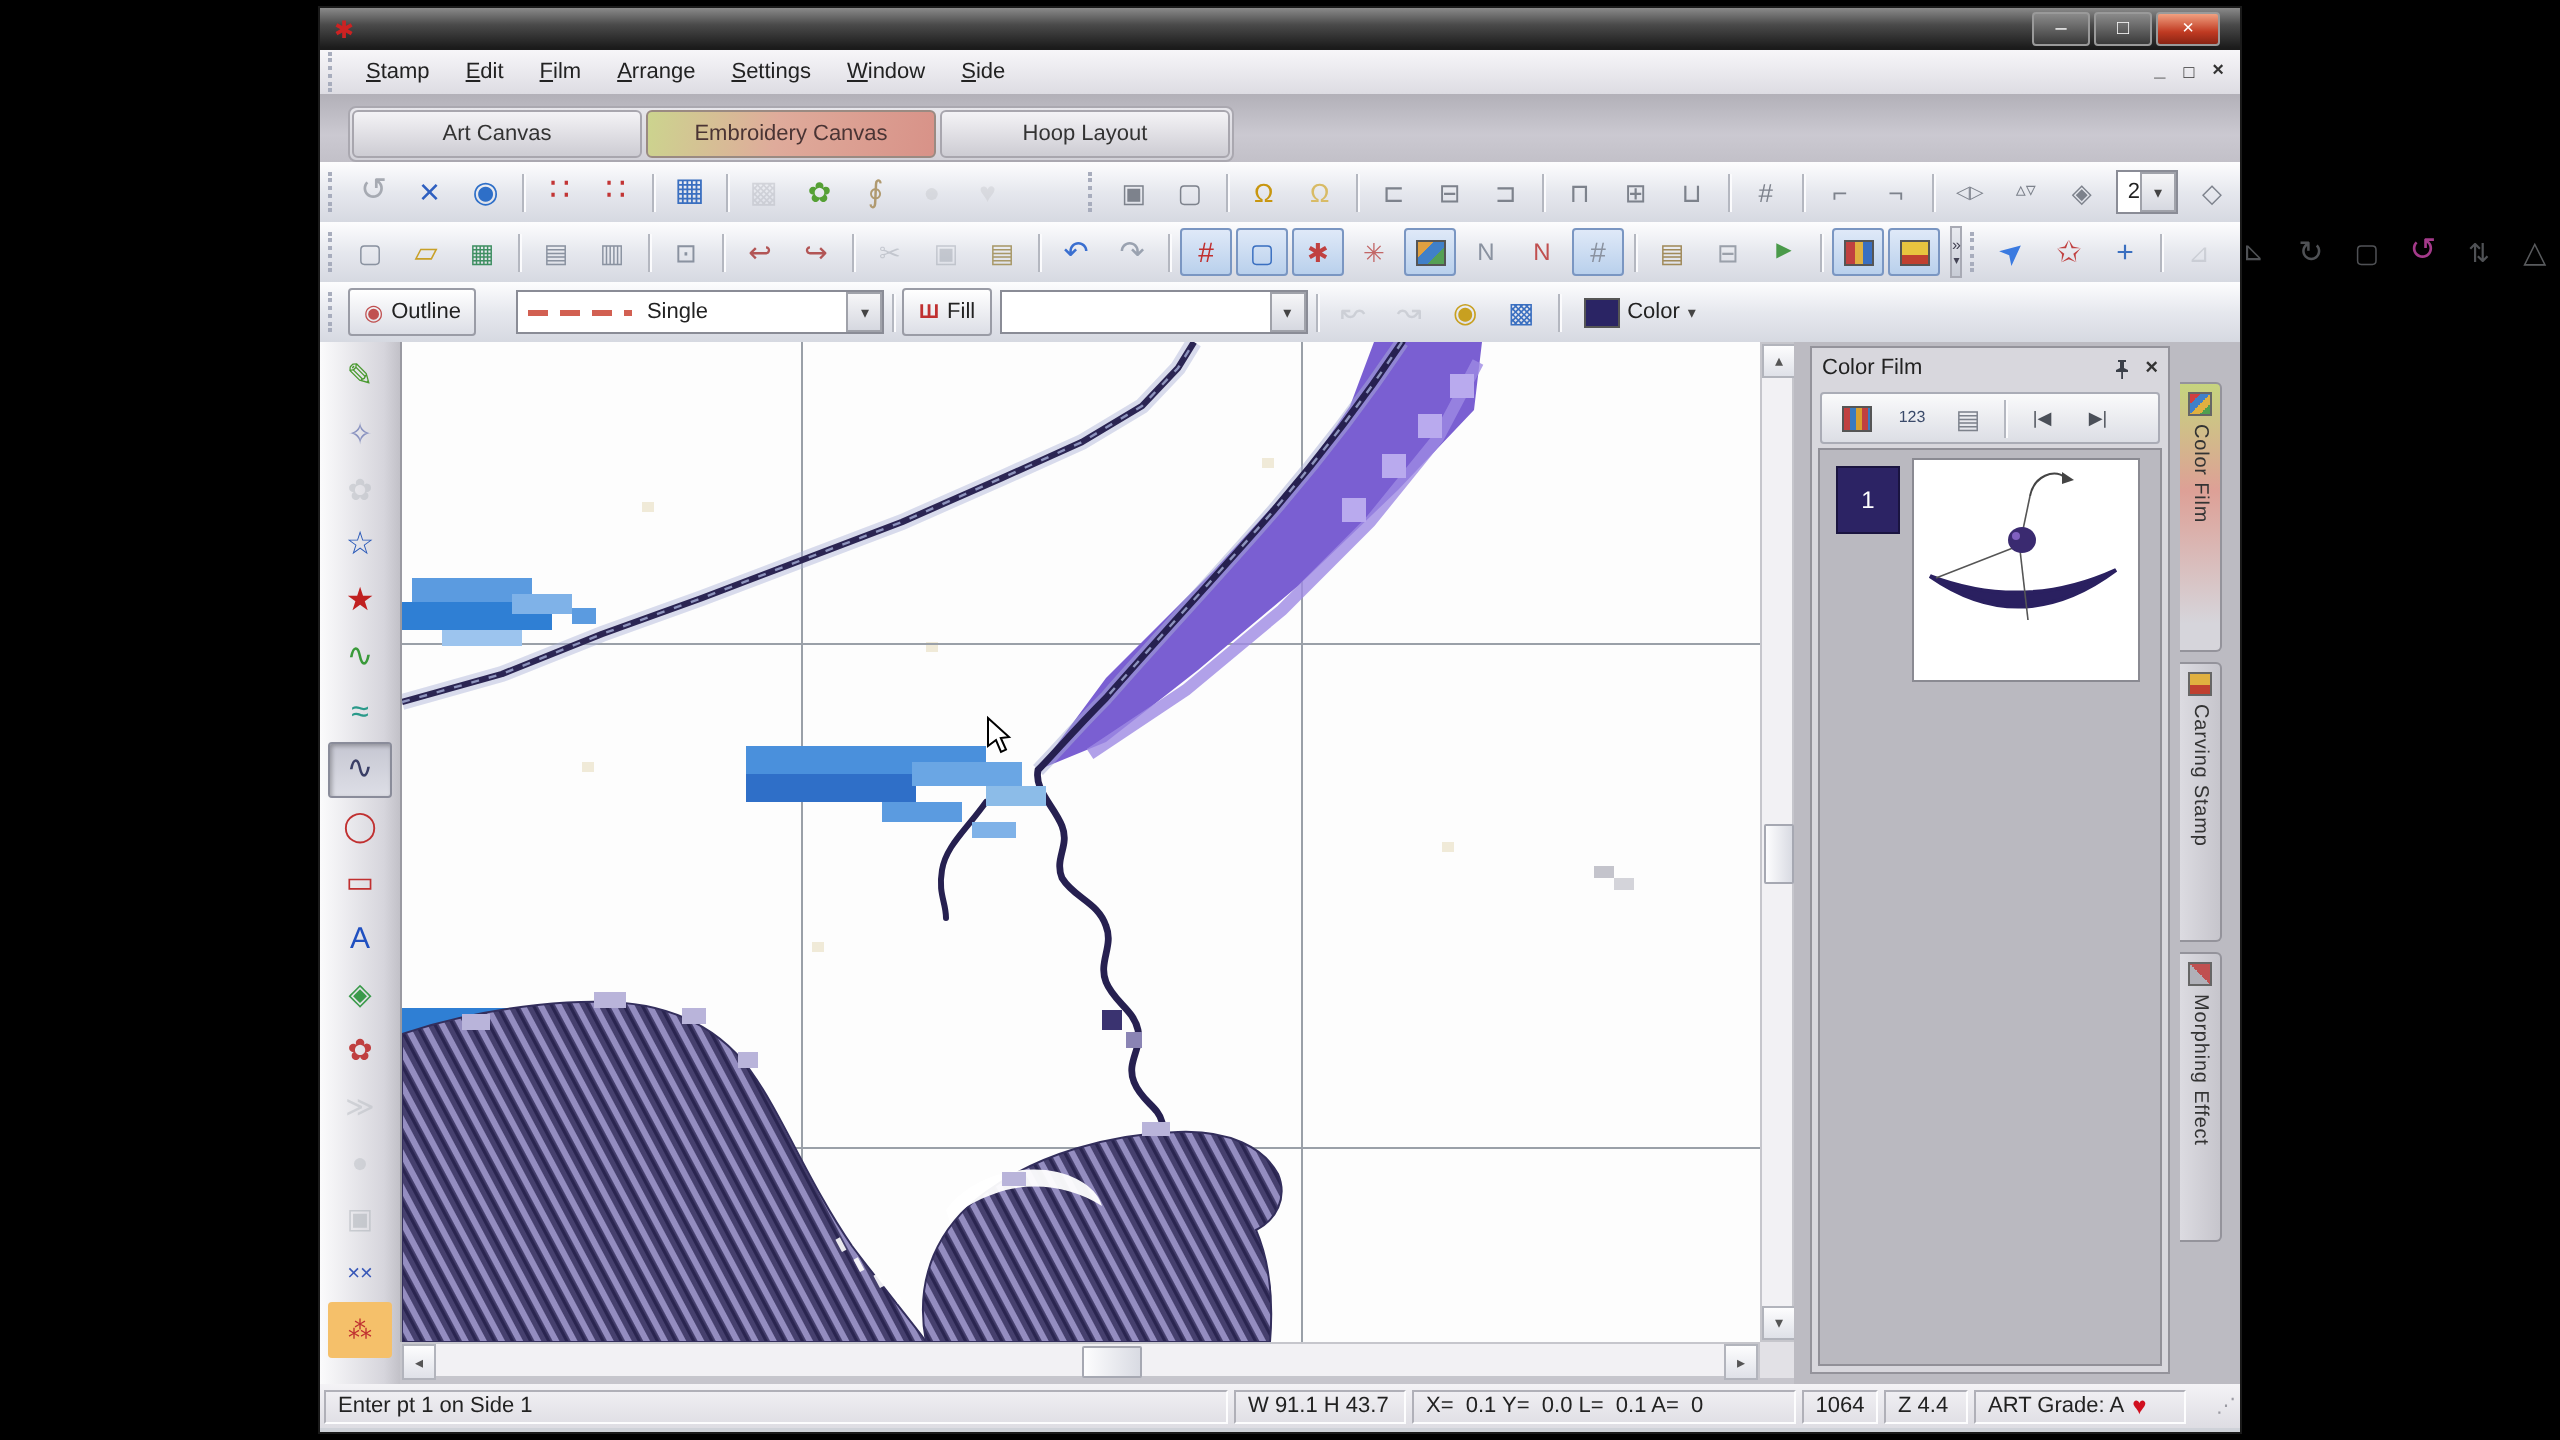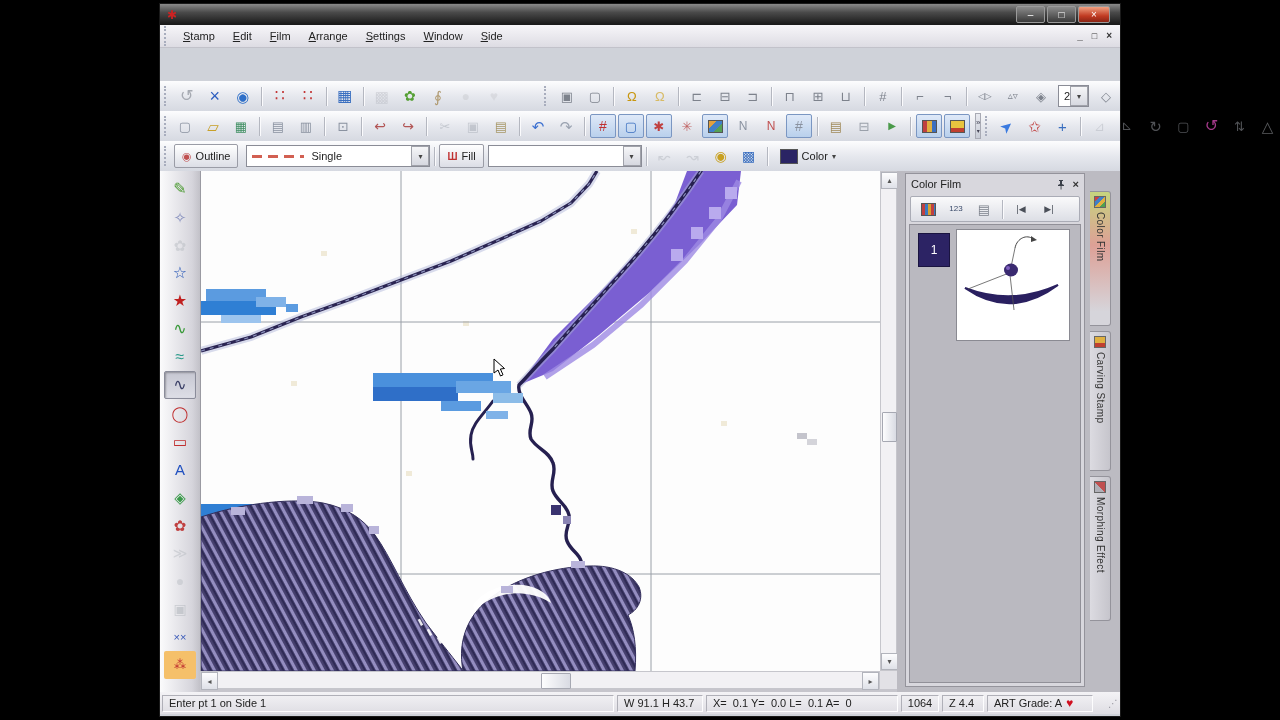--- a/index.html
+++ b/index.html
@@ -124,20 +124,27 @@
         <span class="menu-item">Window</span>
         <span class="menu-item">Side</span>
       </div>
     <div id="mdi">
       <span>_</span>
       <span style="font-size:9px">□</span>
       <span>×</span>
     </div>
   </div>
 
+  <div id="tabrow">
+    <div id="tabs">
+      <div class="tab">Art Canvas</div>
+      <div class="tab active">Embroidery Canvas</div>
+      <div class="tab">Hoop Layout</div>
+    </div>
+  </div>
 
   <div id="toolbar1" class="toolbar">
     <span class="handle"></span>
     <div class="tbgroup">
         <span class="tb-icon">
           <span class="g" style="color: rgb(166, 170, 178); font-size: 16px;">↺</span>
         </span>
         <span class="tb-icon">
           <span class="g" style="color: rgb(46, 95, 192); font-size: 18px;">×</span>
         </span>
@@ -370,21 +377,21 @@
         </span>
       </div>
   </div>
 
   <div id="toolbar3" class="toolbar">
     <span class="handle"></span>
     <div class="btn3d">
       <span style="color:#c05050;font-size:11px">◉</span>
       <span>Outline</span>
     </div>
-    <span class="dd" style="width:182px;margin-left:8px">
+    <span class="dd" style="width:182px;margin-left:20px">
       <span class="dash"></span>
       <span>Single</span>
       <span class="ddarrow">▾</span>
     </span>
     <span class="tb-sep"></span>
     <div class="btn3d">
       <span style="color:#c03030;font-size:10px;font-weight:bold">Ш</span>
       <span>Fill</span>
     </div>
     <span class="dd" style="width:152px;margin-left:4px">

